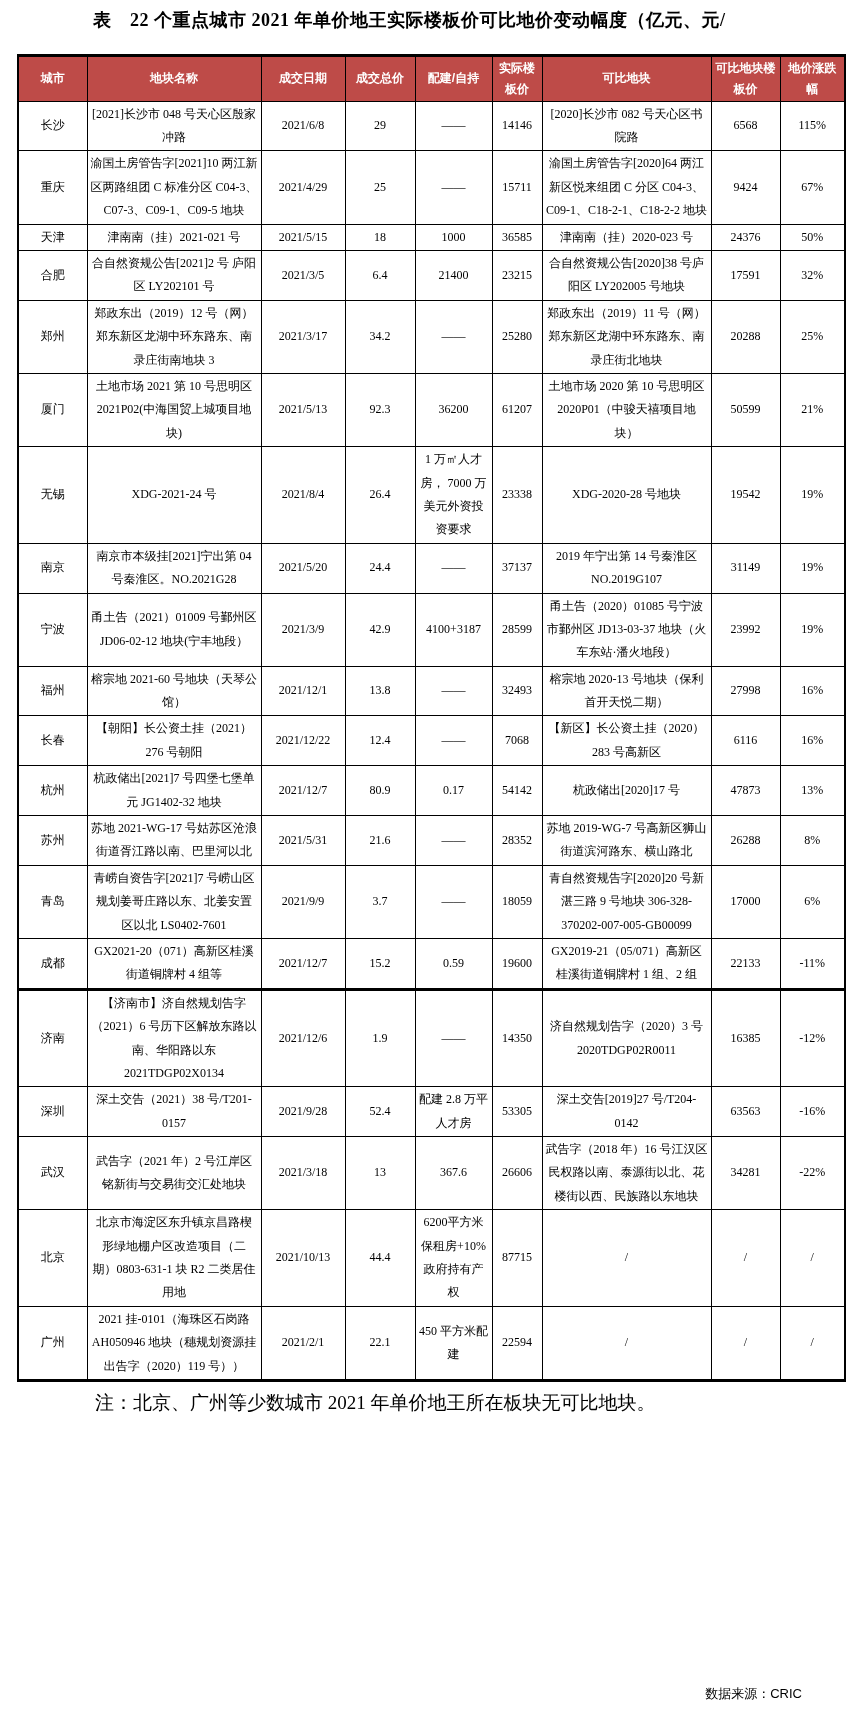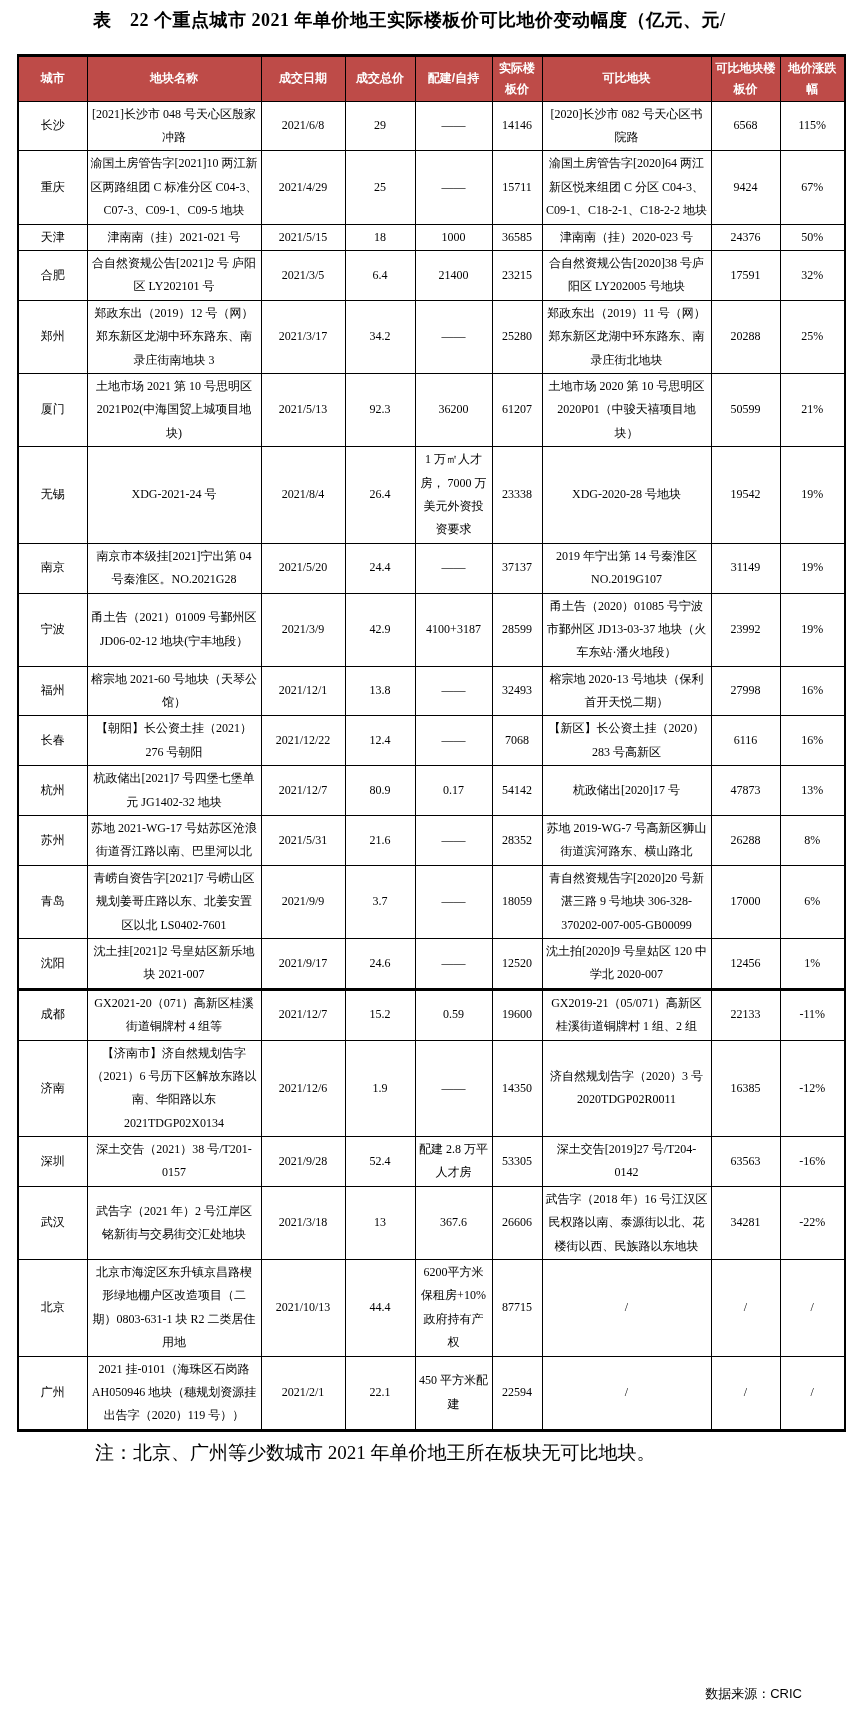--- a/index.html
+++ b/index.html
@@ -249,31 +249,20 @@
         <td>青崂自资告字[2021]7 号崂山区规划姜哥庄路以东、北姜安置区以北 LS0402-7601</td>
         <td>2021/9/9</td>
         <td>3.7</td>
         <td>——</td>
         <td>18059</td>
         <td>青自然资规告字[2020]20 号新湛三路 9 号地块 306-328-370202-007-005-GB00099</td>
         <td>17000</td>
         <td>6%</td>
       </tr>
       <tr>
-        <td>沈阳</td>
-        <td>沈土挂[2021]2 号皇姑区新乐地块 2021-007</td>
-        <td>2021/9/17</td>
-        <td>24.6</td>
-        <td>——</td>
-        <td>12520</td>
-        <td>沈土拍[2020]9 号皇姑区 120 中学北 2020-007</td>
-        <td>12456</td>
-        <td>1%</td>
-      </tr>
-      <tr>
         <td>成都</td>
         <td>GX2021-20（071）高新区桂溪街道铜牌村 4 组等</td>
         <td>2021/12/7</td>
         <td>15.2</td>
         <td>0.59</td>
         <td>19600</td>
         <td>GX2019-21（05/071）高新区桂溪街道铜牌村 1 组、2 组</td>
         <td>22133</td>
         <td>-11%</td>
       </tr>

